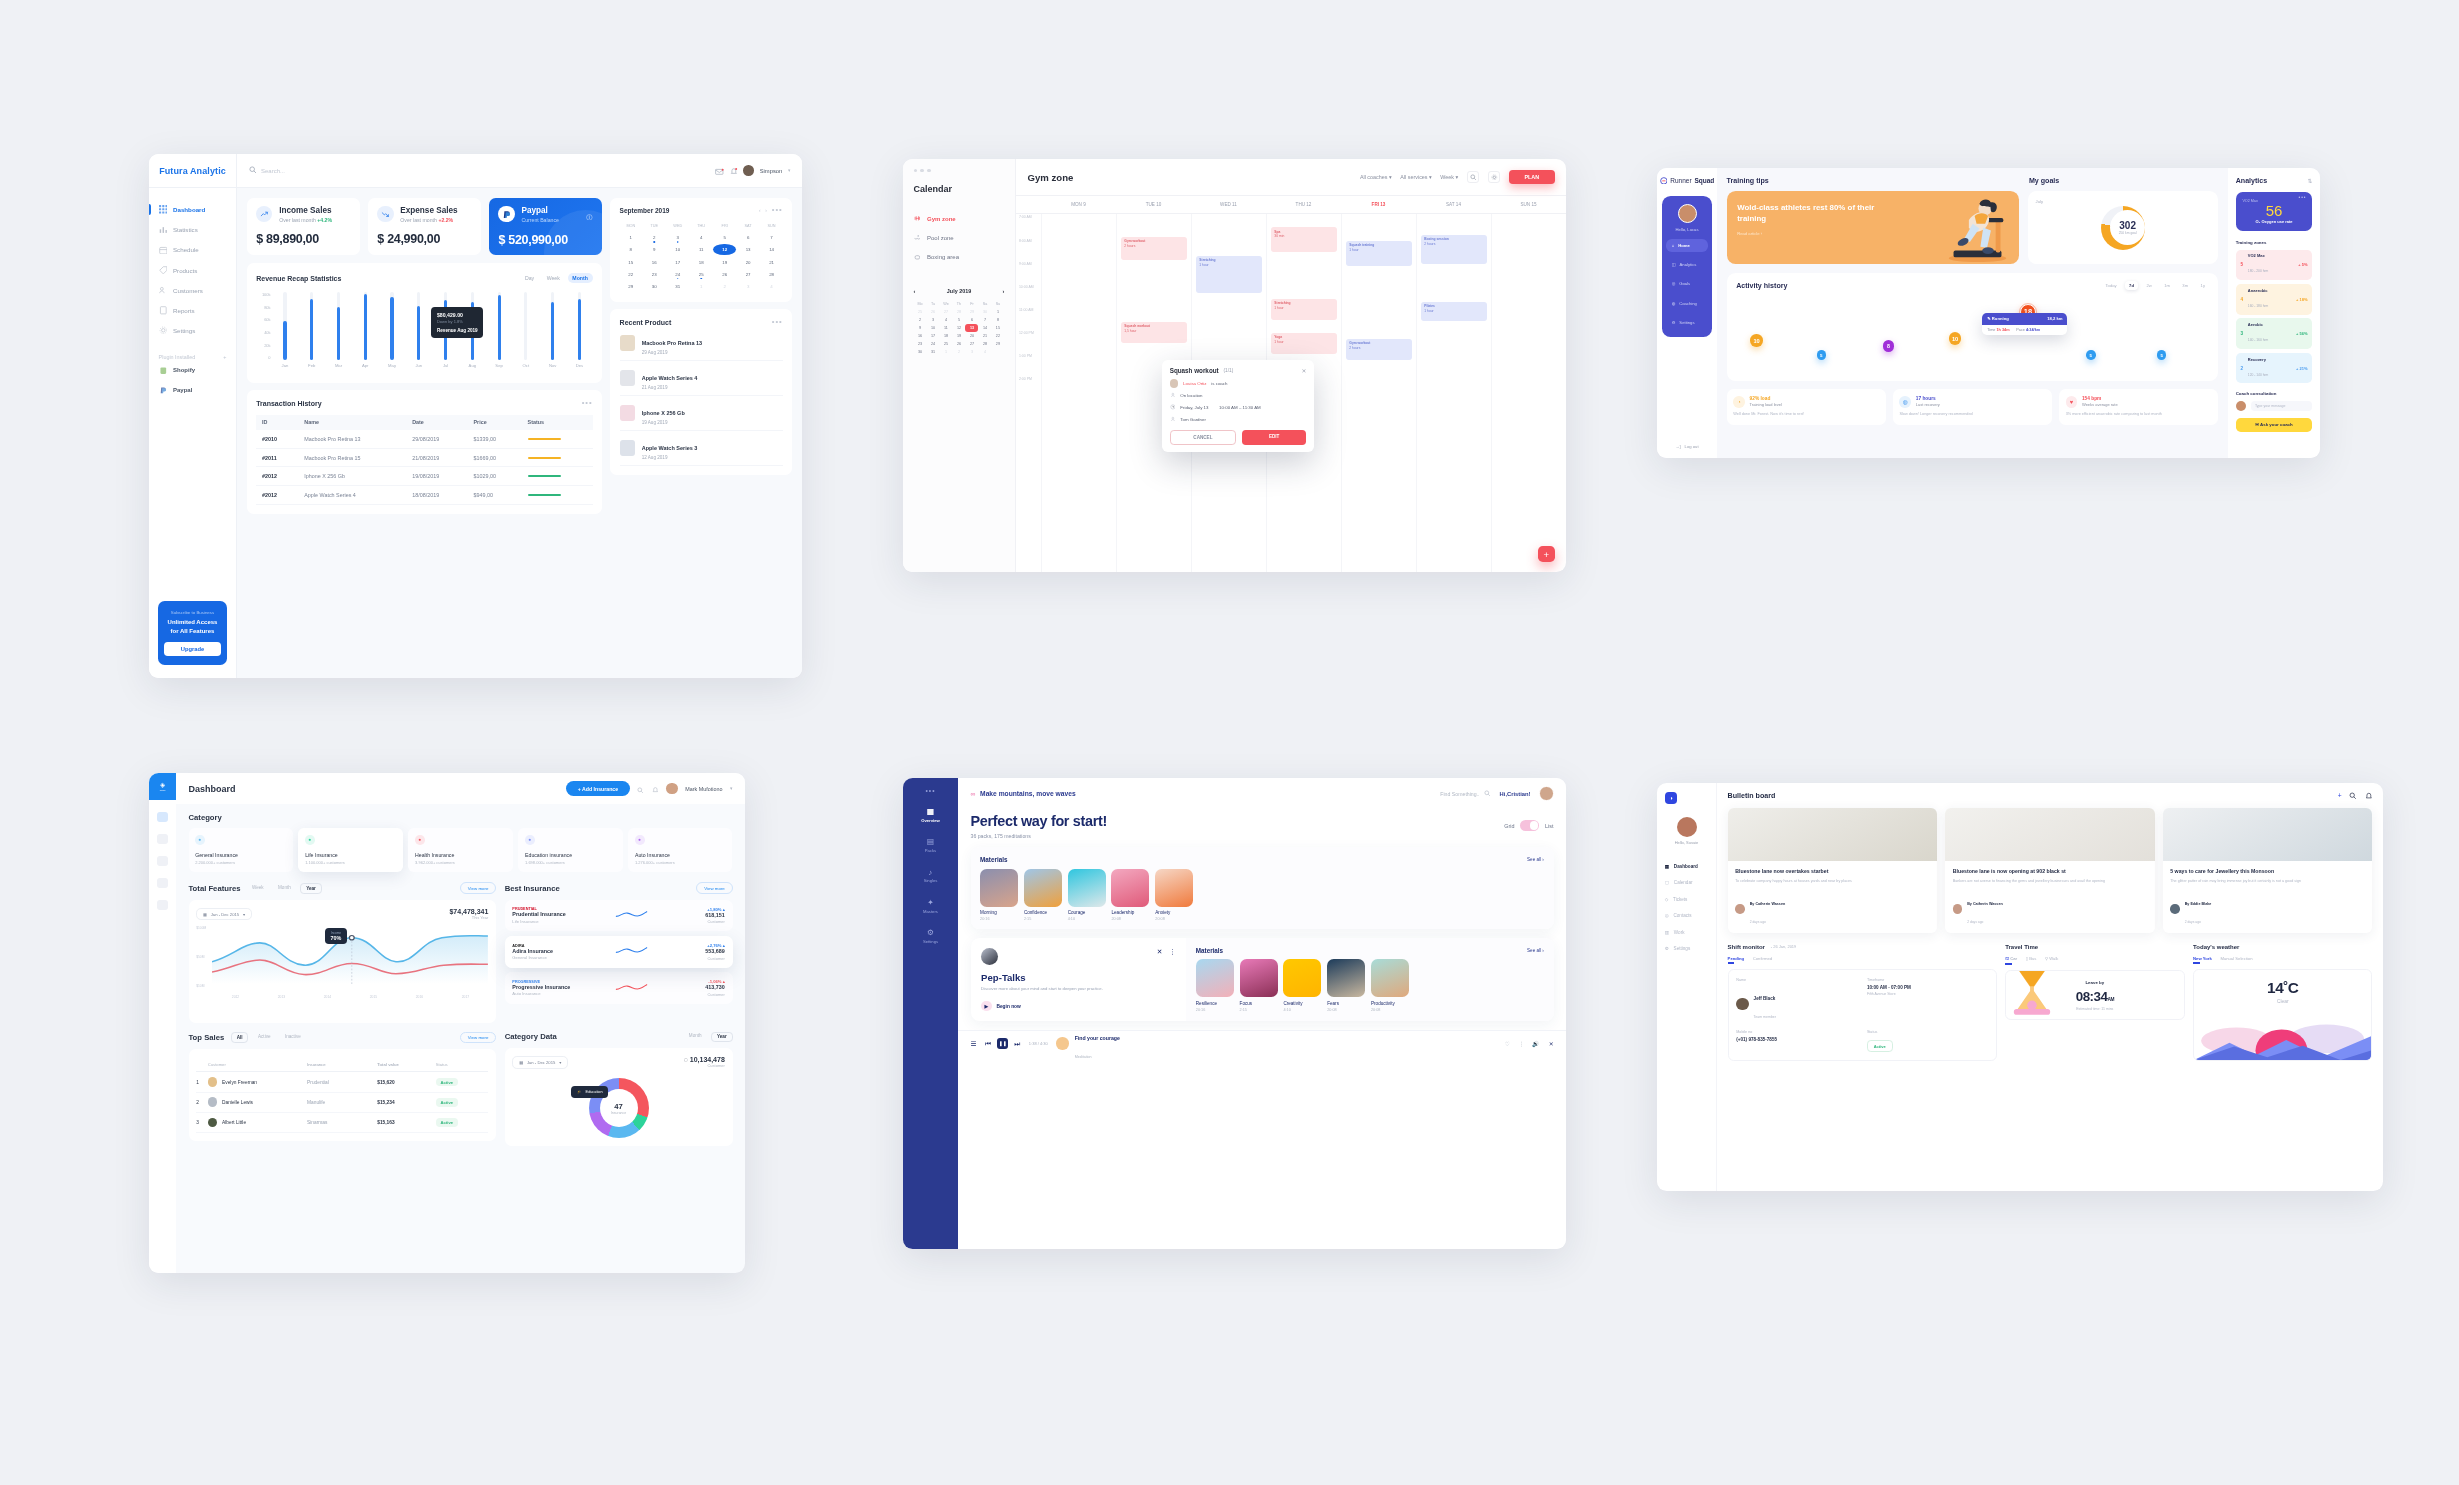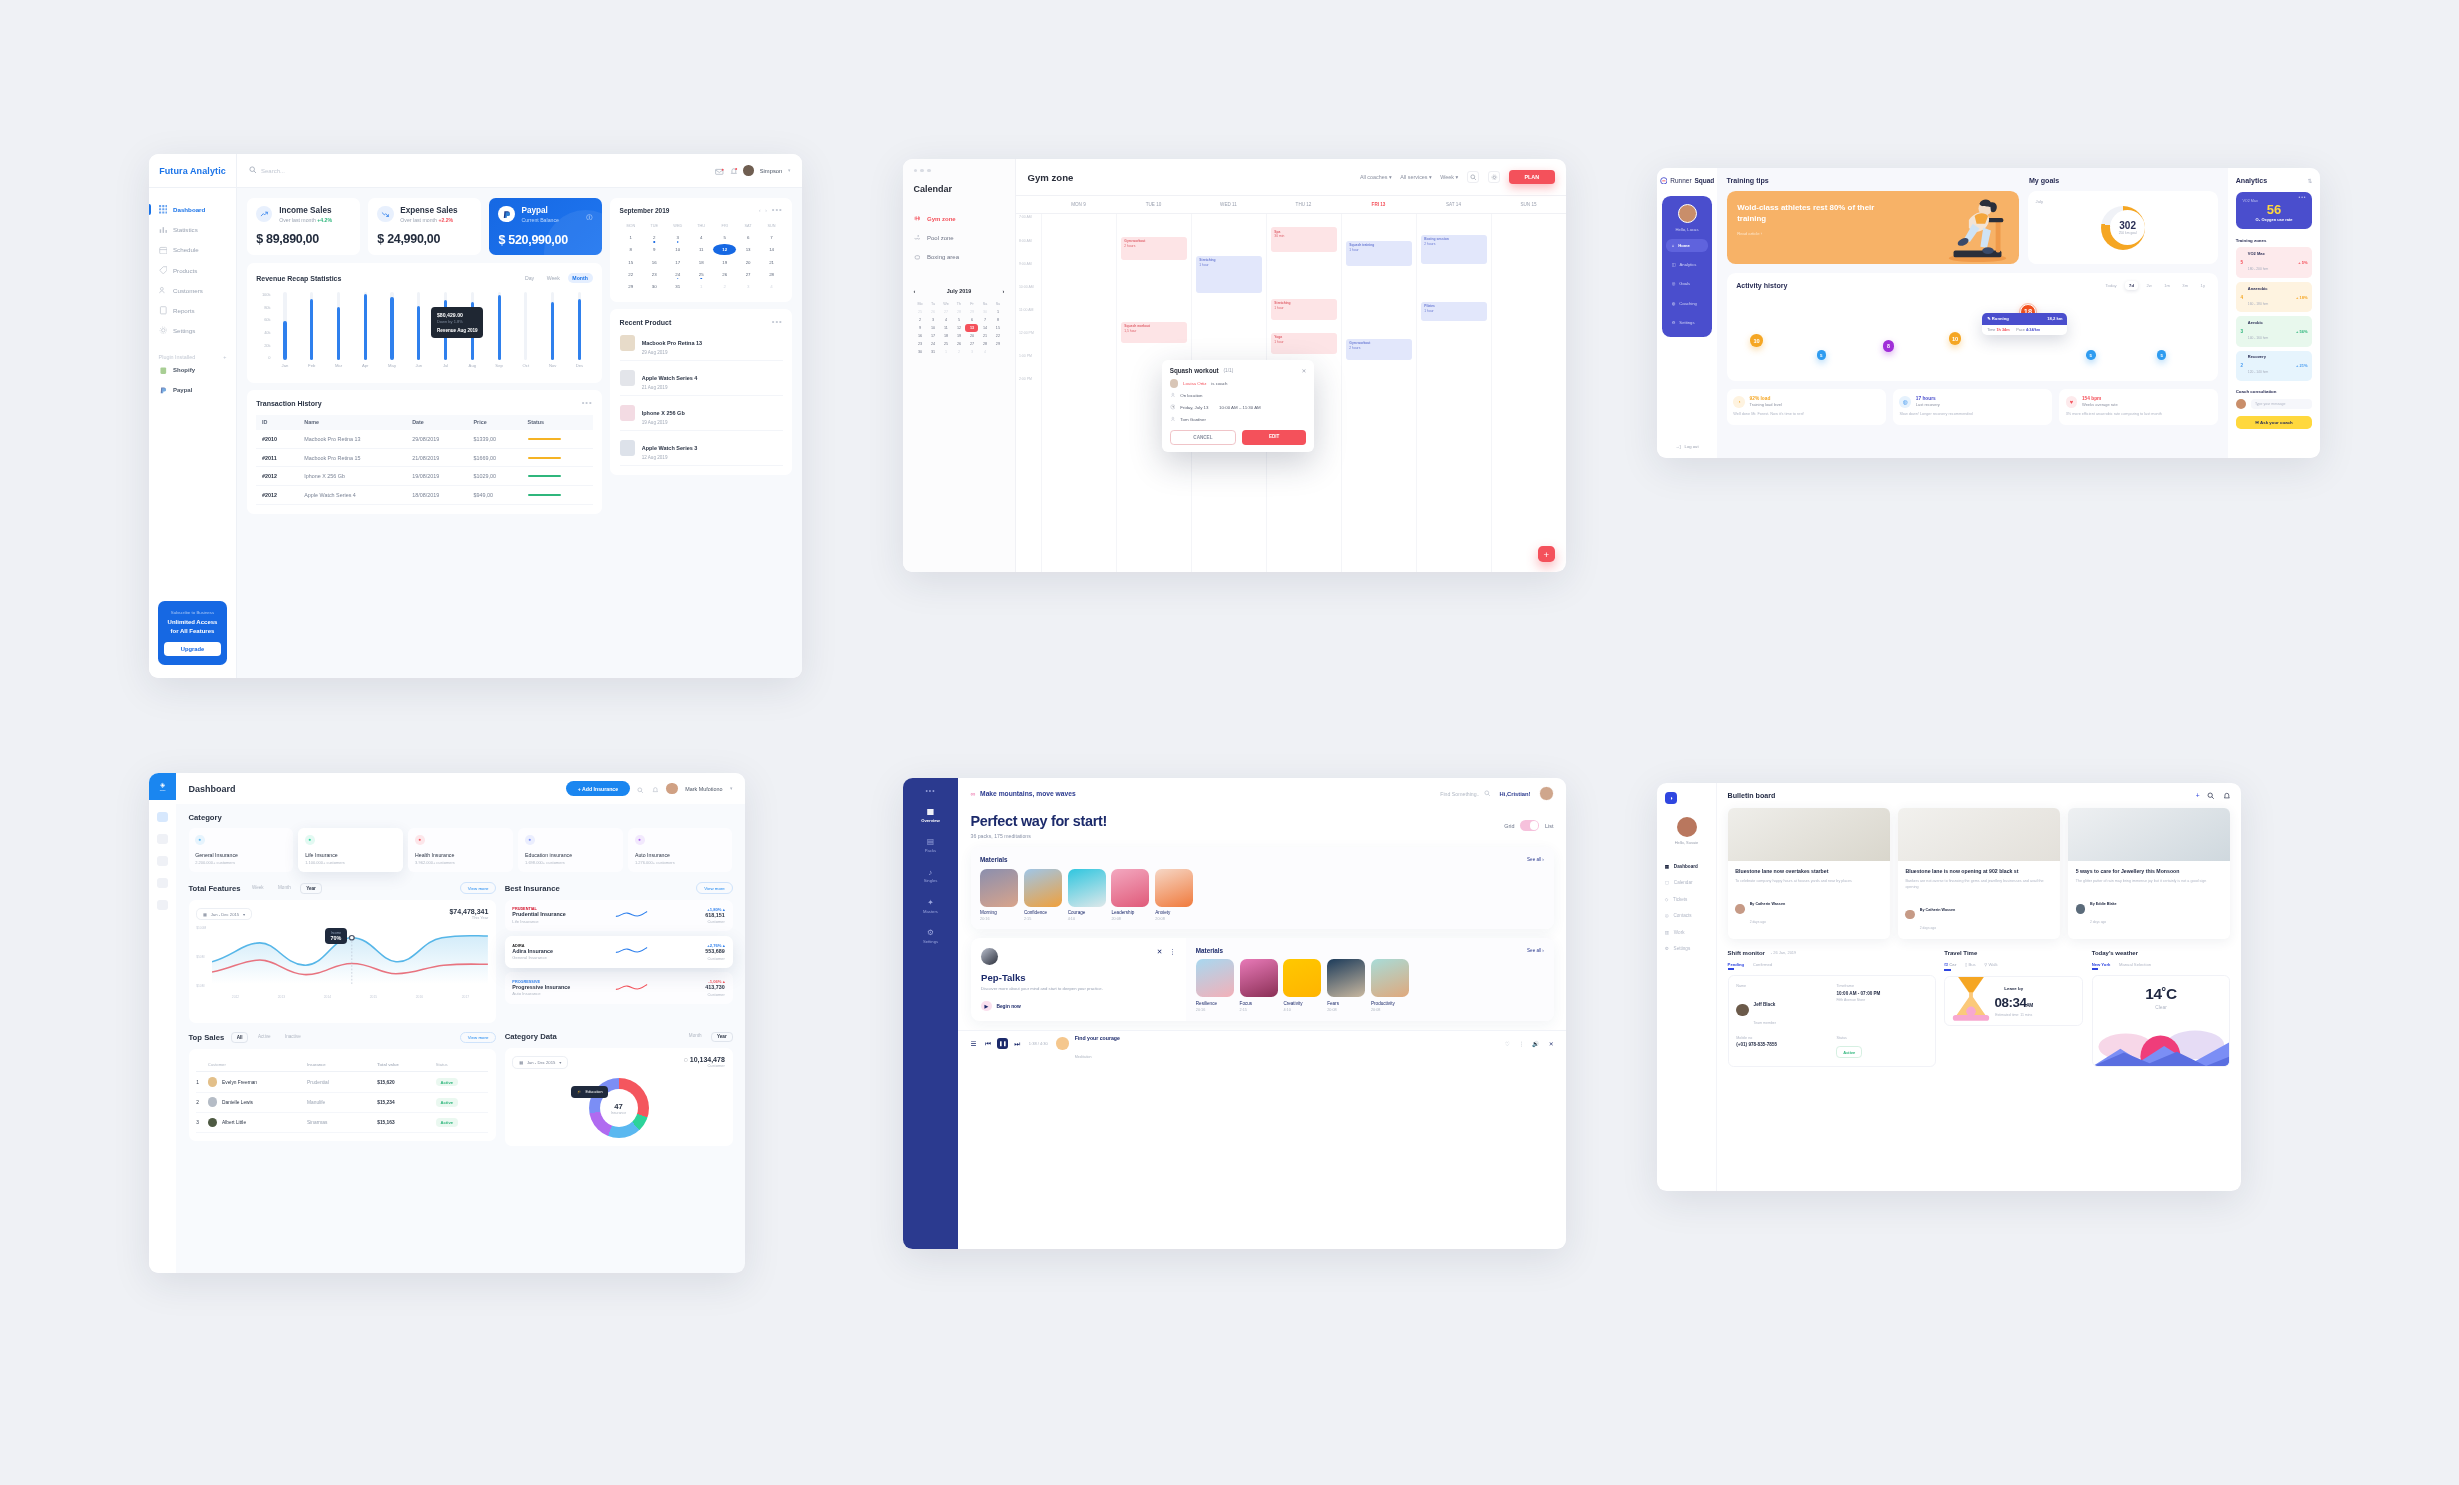--- a/index.html
+++ b/index.html
@@ -208,21 +208,21 @@
   #m3 .sc .r{ display:flex; gap:4.8px; align-items:flex-start;}
   #m3 .sc .ic{ width:11.5px;height:11.5px;border-radius:50%;flex:0 0 11.5px; display:flex;
                align-items:center; justify-content:center; font-size:5.8px;}
   #m3 .sc .v{ font-size:4.8px; font-weight:bold;}
   #m3 .sc .l{ font-size:4px; color:#8a90a0; margin-top:1px;}
   #m3 .sc .d{ font-size:3.8px; color:#b0b6c5; margin-top:4.8px; line-height:1.5;}
   #m3 .an{ width:92px; flex:0 0 92px; background:#fff; padding:8.6px 7.7px; border-radius:0;}
   #m3 .an-h{ display:flex; justify-content:space-between; align-items:center;}
   #m3 .vo2{ background:#4a4ecd; border-radius:6.7px; padding:6.7px; margin-top:7.7px; position:relative;}
   #m3 .vo2 .lbl{ font-size:3.7px; color:#bcc0f0;}
-  #m3 .vo2 .big{ font-size:13px; font-weight:bold; color:#ffd83d; text-align:center; line-height:1.1;}
+  #m3 .vo2 .big{ font-size:15px; font-weight:normal; color:#ffd83d; text-align:center; line-height:1.1;}
   #m3 .vo2 .ox{ font-size:4px; color:#fff; text-align:center; font-weight:bold;}
   #m3 .tz{ font-size:4.4px; color:#2a2e55; font-weight:bold; margin:8.6px 0 4.8px;}
   #m3 .zrow{ display:flex; align-items:center; gap:4.8px; border-radius:4.8px; padding:3.8px 4.8px;
              margin-bottom:3.8px;}
   #m3 .zrow .n{ font-size:4.6px; font-weight:bold;}
   #m3 .zrow .m{ flex:1;}
   #m3 .zrow .m b{ font-size:4px; color:#2a2e55; display:block;}
   #m3 .zrow .m i{ font-size:3.3px; color:#a7adbd; font-style:normal;}
   #m3 .zrow .p{ font-size:4px; font-weight:bold;}
   #m3 .cc{ font-size:4.4px; color:#2a2e55; font-weight:bold; margin:7.7px 0 4.8px;}
@@ -348,21 +348,21 @@
   #m5 .ctr{ color:#1c2a6b; font-size:6.7px; display:flex; gap:5.8px; align-items:center;}
   #m5 .pp{ width:11.5px;height:11.5px;border-radius:2.9px; background:#1c2a6b; color:#fff;
            display:flex;align-items:center;justify-content:center;font-size:4.8px;}
   #m5 .ptime{ font-size:4px; color:#a9b0bf;}
   #m5 .ptrack{ flex:1; display:flex; align-items:center; gap:5.8px;}
   #m5 .nowav{ width:12.5px;height:12.5px;border-radius:50%;background:#f5c78d;}
   #m5 .nowt{ font-size:5.2px; font-weight:bold; color:#1c2a6b;}
   #m5 .nows{ font-size:3.7px; color:#b0b7c3;}
 
   
-  #m6{ left:1657px; top:783px; width:584px; height:408px; display:flex; background:#fff;}
+  #m6{ left:1657px; top:783px; width:726px; height:408px; display:flex; background:#fff;}
   #m6 .sb{ width:60px; flex:0 0 60px; padding:8.6px 7.7px; border-right:1px solid #f3f4f8;}
   #m6 .lg{ width:12.5px;height:12.5px;border-radius:3.8px; background:#2f46e0; color:#fff;
            display:flex;align-items:center;justify-content:center;font-size:5.8px;font-weight:bold;}
   #m6 .av{ width:20px;height:20px;border-radius:50%;background:#b9775e; margin:12.5px auto 0;}
   #m6 .hl{ font-size:4px; color:#9aa0af; text-align:center; margin-top:3.8px;}
   #m6 .nv{ display:flex; align-items:center; gap:4.8px; font-size:4.6px; color:#b0b6c5;
            padding:4.8px 0; margin-top:1.9px;}
   #m6 .nv.on{ color:#1f2741; font-weight:bold;}
   #m6 .main{ flex:1; padding:8.6px 10.6px; min-width:0;}
   #m6 .bb{ display:flex; align-items:center; justify-content:space-between;}

